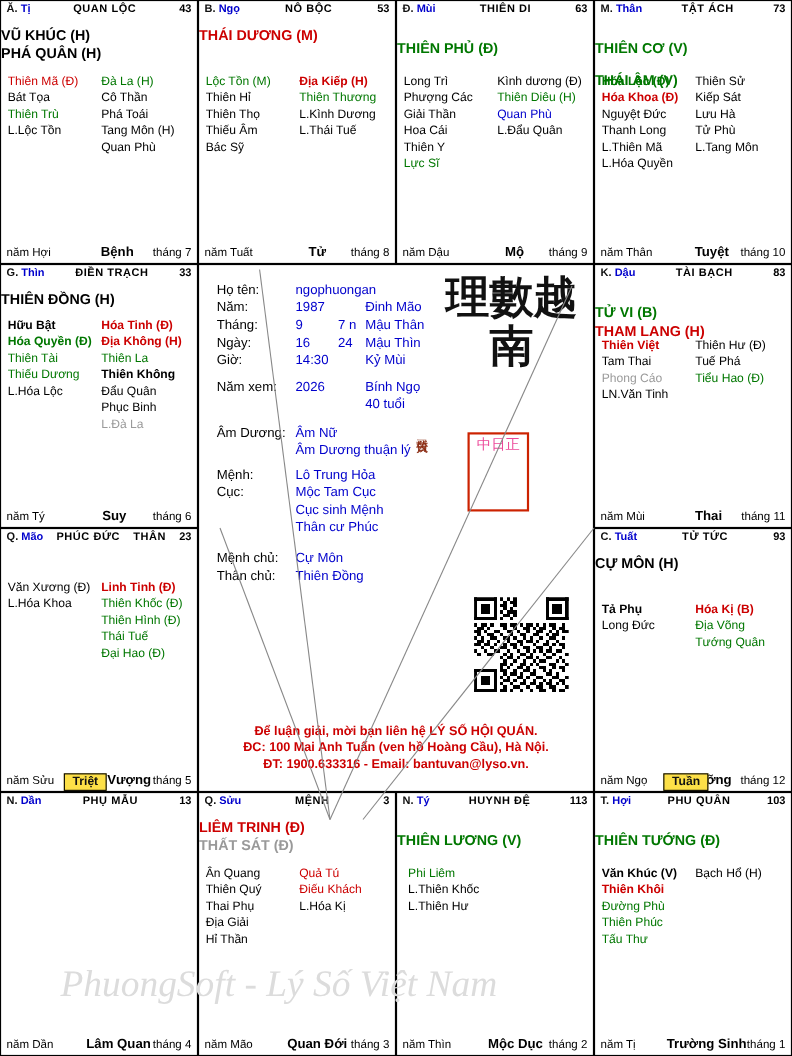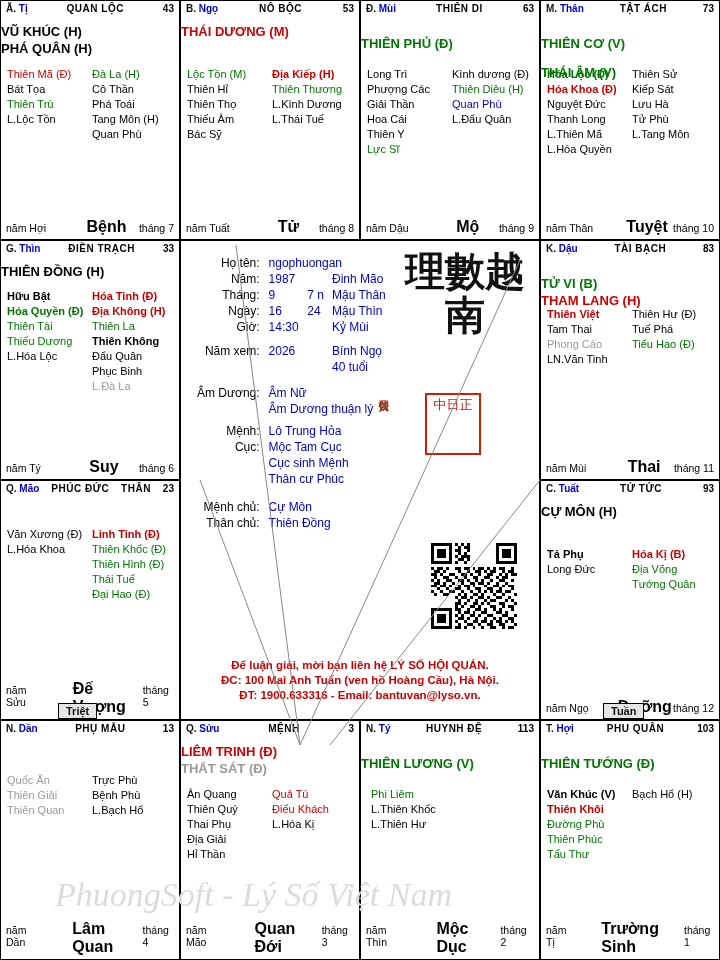--- a/index.html
+++ b/index.html
@@ -71,57 +71,57 @@
   .s-black{color:#000;}
   .s-gray{color:#9a9a9a;}
   .b{font-weight:bold;}
   
   .btm{
     position:absolute;bottom:3px;left:0;width:100%;
     display:flex;justify-content:space-between;align-items:baseline;
     padding:0 5px;box-sizing:border-box;
     font-size:10.5px;color:#000;
   }
-  .btm .mid{font-weight:bold;font-size:16px;margin-left:28px;}
+  .btm .mid{font-weight:bold;font-size:12px;margin-left:28px;}
   
   .marker{
     position:absolute;
     border:1px solid #000;
-    background:#e5e5e5;
+    background:#fde047;
     font-weight:bold;
     font-size:11px;
     padding:1px 7px;
     z-index:5;
   }
   #triet{left:58px;top:703px;}
   #tuan{left:603px;top:703px;}
   
   .info{
     position:absolute;left:14px;top:14px;
     font-size:12px;color:#0000cc;
     width:330px;
   }
   .info table{border-collapse:collapse;}
   .info td{padding:1px 2px;font-size:12px;vertical-align:top;}
-  .lbl{color:#000;text-align:right;padding-right:7px !important;white-space:nowrap;}
+  .lbl{color:#000;text-align:left;padding-right:7px !important;white-space:nowrap;}
   .val{color:#0000cc;}
   .val2{color:#0000cc;padding-left:10px !important;}
   .val3{color:#0000cc;padding-left:6px !important;}
   .calli{
     position:absolute;right:14px;top:8px;
     width:120px;text-align:center;
     font-family:"DejaVu Serif", serif;
     font-size:40px;line-height:44px;
     color:#111;font-weight:bold;
   }
   .seal{
     position:absolute;left:244px;top:152px;
-    width:56px;height:62px;
+    width:56px;height:72px;
     border:2px solid #cc2200;
-    color:#b91c1c;
+    color:#ec4899;
     font-family:"DejaVu Serif", serif;
     font-size:13px;line-height:14px;
     text-align:center;
     padding-top:3px;box-sizing:border-box;
   }
   .sealtxt{
     position:absolute;left:196px;top:150px;
     color:#8a2b12;font-size:11px;line-height:13px;
     font-family:"DejaVu Serif", serif;
     writing-mode:vertical-rl;
@@ -707,32 +707,20 @@
         <span>tháng 12</span>
     </div>
   </div>
 
   <div class="cell">
     <div class="hdr">
       <span class="chi"><span>N.</span> <span class="cung">Dần</span></span>
       <span class="pal">PHỤ MẪU</span>
       <span class="num">13</span>
     </div>
-    <div class="cols" style="top:52px;">
-      <div class="col">
-        <div class="s-gray">Quốc Ấn</div>
-        <div class="s-gray">Thiên Giải</div>
-        <div class="s-gray">Thiên Quan</div>
-      </div>
-      <div class="col right">
-        <div class="s-black">Trực Phù</div>
-        <div class="s-black">Bệnh Phù</div>
-        <div class="s-black">L.Bạch Hổ</div>
-      </div>
-    </div>
     <div class="btm">
       <span>năm Dần</span>
         <span class="mid">Lâm Quan</span>
         <span>tháng 4</span>
     </div>
   </div>
 
   <div class="cell">
     <div class="hdr">
       <span class="chi"><span>Q.</span> <span class="cung">Sửu</span></span>

